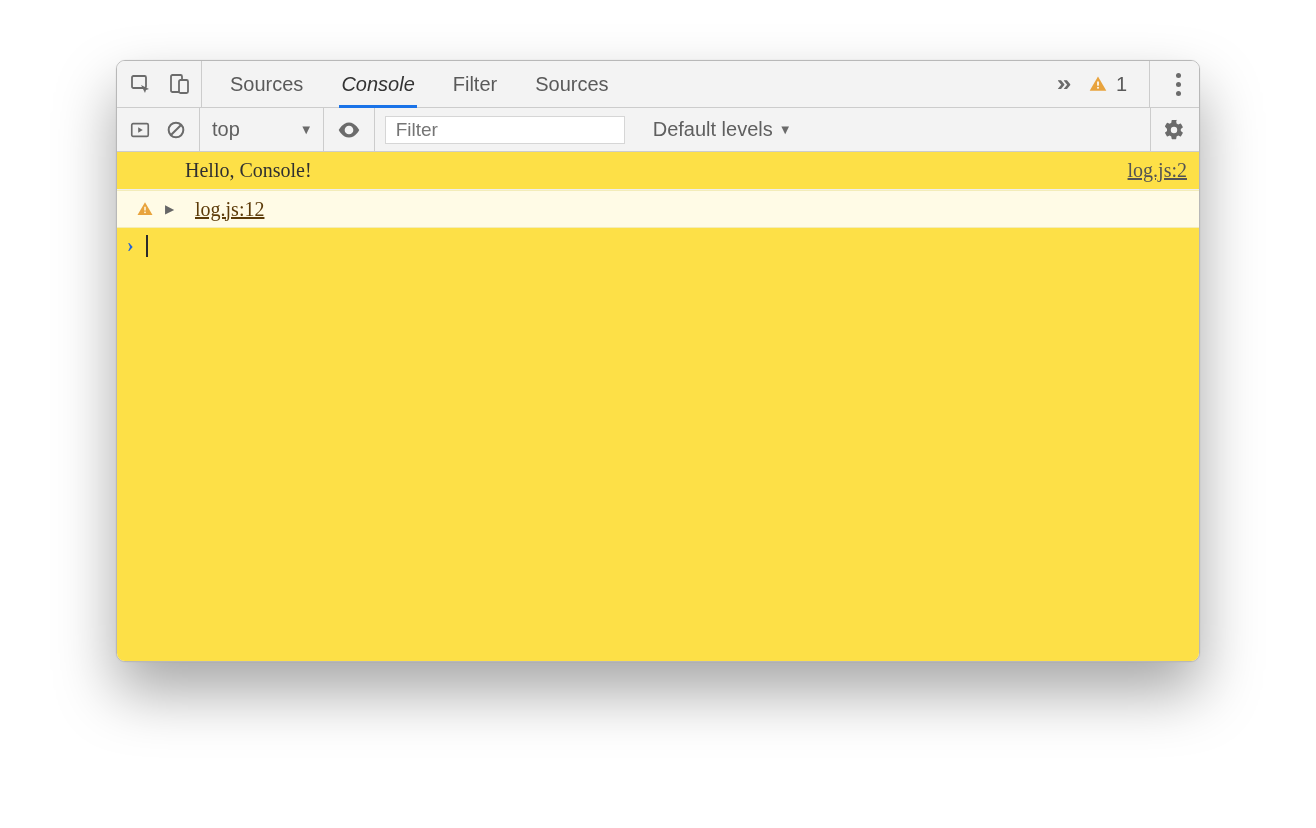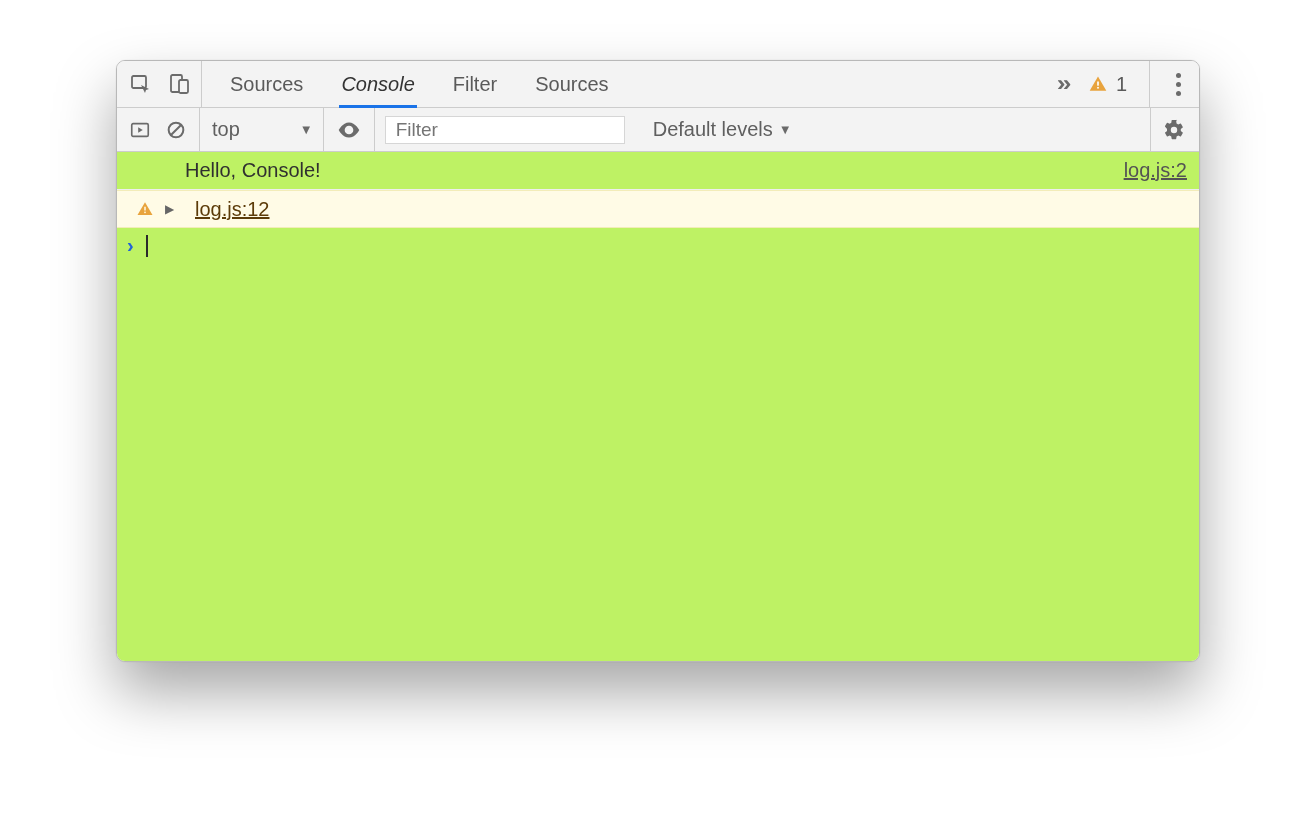--- a/index.html
+++ b/index.html
@@ -97,22 +97,22 @@
   .filter-input {
     border: none; background: #fff; height: 28px; width: 240px;
     font-size: 19px; color: #333; padding: 0 10px; outline: none;
     border: 1px solid #d6d6d6;
   }
   .levels { display:flex; align-items:center; gap: 6px; margin-left: 12px;}
   .gear { margin: 0 14px 0 8px; color: #6a6a6a; }
 
   
   .console-body {
-    flex: 1; background: #bef264; overflow: auto;
-    font-family: Liberation Sans, sans-serif;
+    flex: 1; background: #fde047; overflow: auto;
+    font-family: Liberation Serif, serif;
     font-size: 20px;
   }
   .row {
     display: flex; align-items: center;
     min-height: 38px;
     border-bottom: 1px solid #eee;
     padding: 3px 12px 3px 8px;
   }
   .row .gutter { width: 40px; display:flex; align-items:center; justify-content:center; }
   .row .disclose { width: 14px; color: #666; font-size: 12px; margin-right: 6px; }

